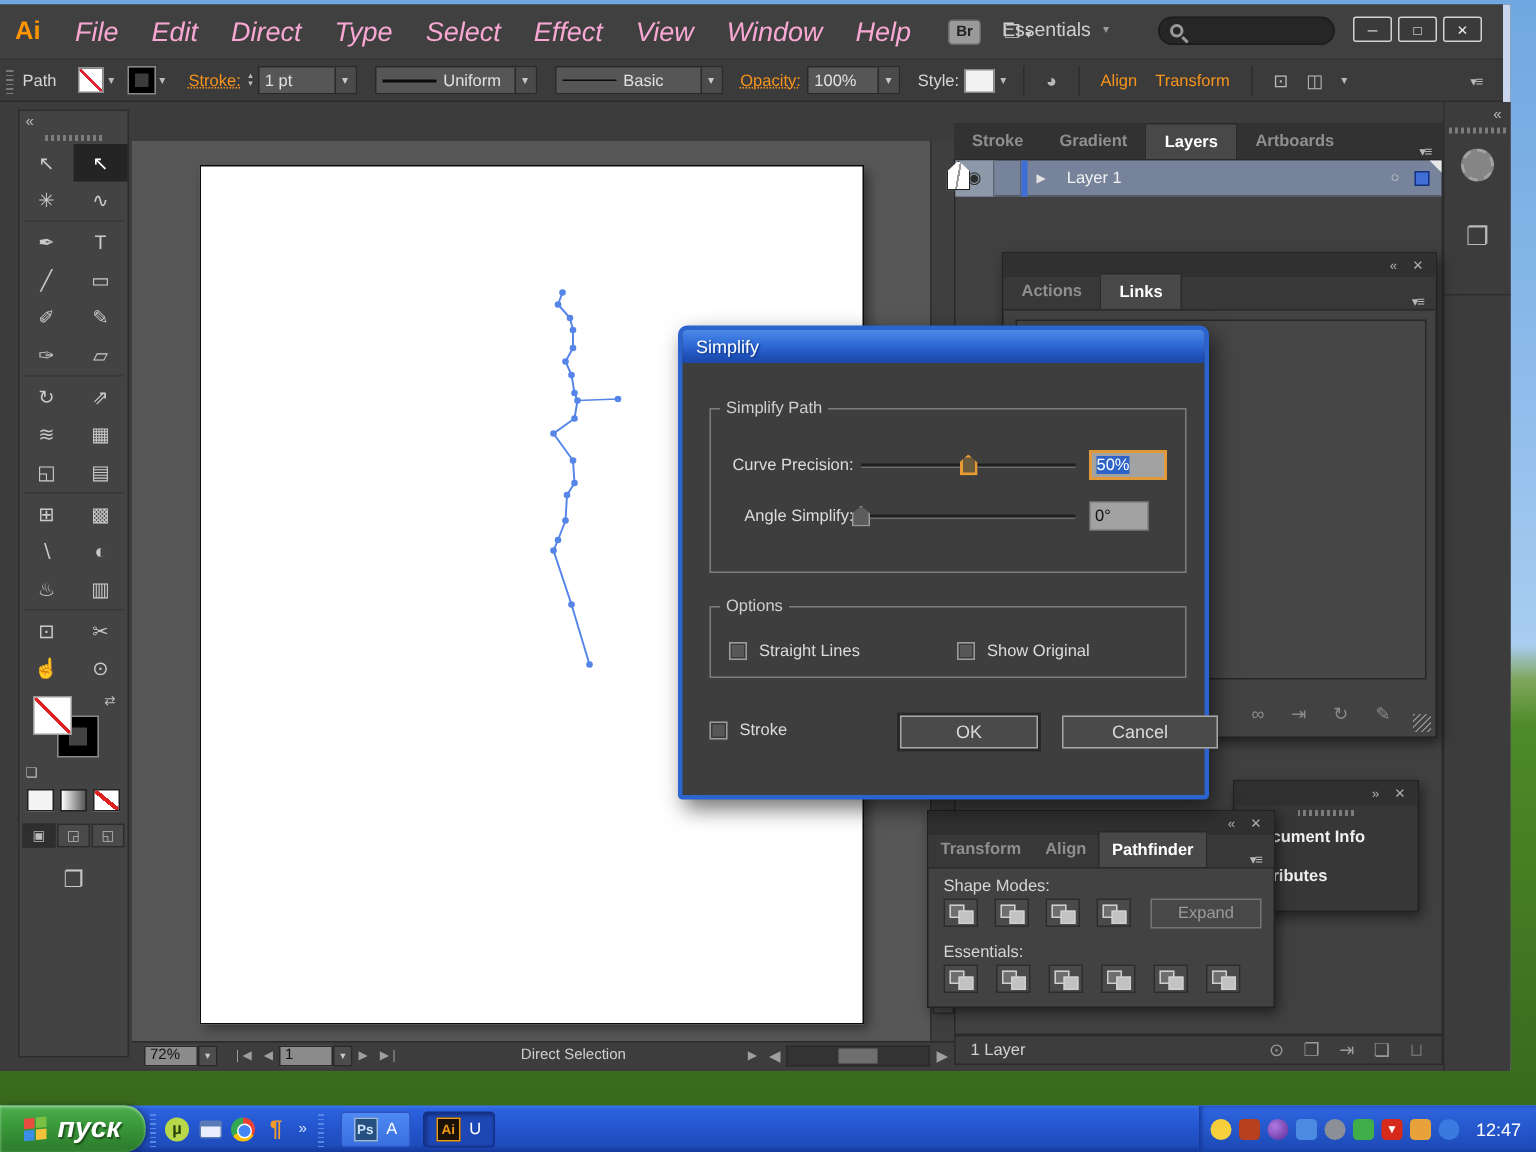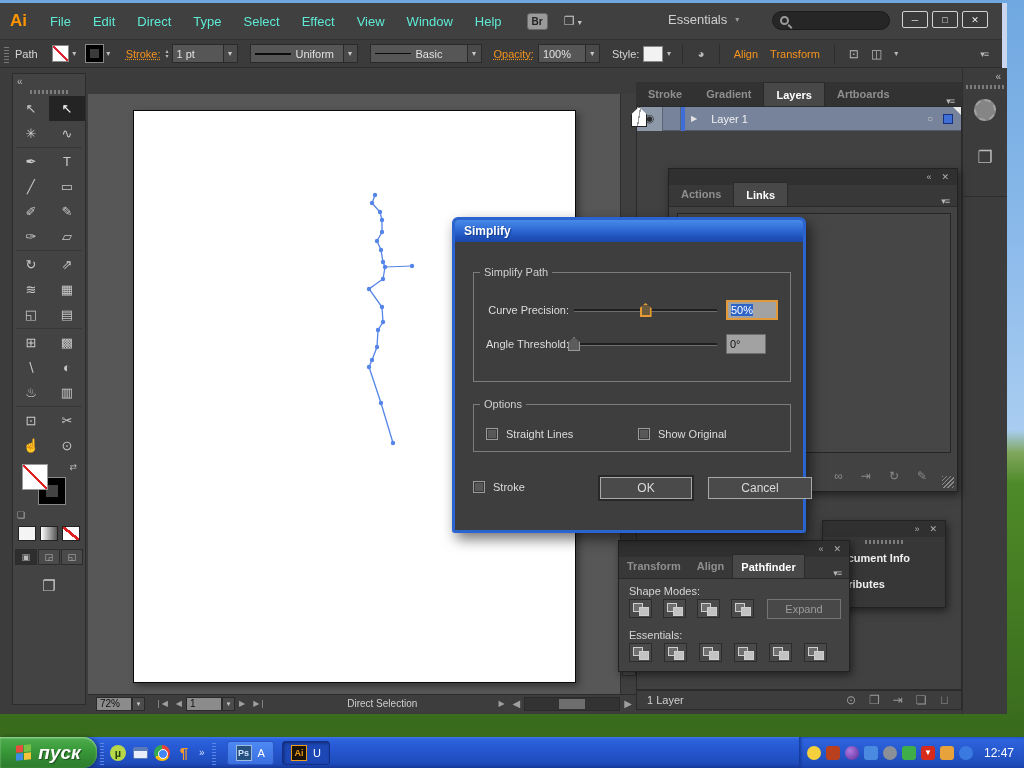--- a/index.html
+++ b/index.html
@@ -13,21 +13,21 @@
   .flex { display:flex; align-items:center; }
   .orange { color:#f7941d; }
 
   
   #app { left:0; top:3px; width:1007px; height:711px; background:#3f3f3f;
          border-right:5px solid #c9d6ee; border-bottom:5px solid #c9d6ee; }
 
   
   #menubar { left:0; top:0; width:100%; height:37px; background:#404040; border-bottom:1px solid #333; }
   #ai-logo { font-weight:bold; font-size:17px; color:#ff9500; padding:0 12px 0 10px; }
-  .menu-item { padding:0 11px; font-size:13px; color:#5eead4; height:37px; display:flex; align-items:center; cursor:default; }
+  .menu-item { padding:0 11px; font-size:18px; color:#f9a8d4; height:37px; display:flex; align-items:center; cursor:default;font-style:italic; }
   #br-btn { margin-left:14px; background:#9a9a9a; color:#222; border:1px solid #6a6a6a; border-radius:3px;
             font-size:10px; font-weight:bold; padding:2px 4px; }
   #layout-btn { margin-left:16px; color:#c9c9c9; font-size:12px; }
   #workspace-switcher { position:absolute; left:668px; top:9px; color:#cfcfcf; font-size:13px; }
   #searchbox { position:absolute; left:772px; top:8px; width:118px; height:19px; background:#262626;
                border:1px solid #1b1b1b; border-radius:10px; display:flex; align-items:center; padding-left:7px; }
   .mag { position:relative; width:9px; height:9px; border:2px solid #9a9a9a; border-radius:50%; }
   .mag::after { content:""; position:absolute; width:2px; height:5px; background:#9a9a9a; transform:rotate(-45deg); left:7px; top:6px; }
   .winbtn { width:26px; height:17px; background:#3a3a3a; border:1px solid #d2d2d2; border-radius:2px;
             color:#f0f0f0; font-size:9px; display:flex; align-items:center; justify-content:center; margin-left:4px; }
@@ -164,21 +164,21 @@
   
   #info-panel { left:822px; top:452px; width:124px; height:88px; background:#373737; z-index:15; }
   #info-panel .lbl { padding:6px 10px 0 10px; font-weight:bold; font-size:11px; color:#f0f0f0; }
 
   
   #dialog { left:452px; top:217px; width:354px; height:316px; z-index:50;
             border:3px solid #2b63cf; border-radius:6px 6px 3px 3px; box-shadow:4px 6px 14px rgba(0,0,0,.55);
             background:#3e3e3e; }
   #dlg-title { height:22px; border-radius:3px 3px 0 0;
                background:linear-gradient(#498ae8 0%, #2f6ad6 45%, #1f50b8 80%, #1b48aa 100%);
-               display:flex; align-items:center; padding-left:9px; color:#fff; font-weight:bold; font-size:12px;
+               display:flex; align-items:center; padding-left:9px; color:#fff; font-weight:normal; font-size:12px;
                text-shadow:1px 1px 1px #123a8a; }
   #dialog fieldset { position:absolute; border:1px solid #7c7c7c; }
   #dialog legend { font-size:11px; color:#cfcfcf; padding:0 4px; margin-left:6px; }
   #fs-path { left:18px; top:46px; width:318px; height:116px; }
   #fs-opt  { left:18px; top:178px; width:318px; height:54px; }
   .dlg-row { position:absolute; display:flex; align-items:center; width:100%; }
   .dlg-lab { width:100px; text-align:right; font-size:11px; color:#dcdcdc; padding-right:5px; }
   .trackwrap { position:relative; width:143px; height:14px; }
   .track { position:absolute; left:0; right:0; top:6px; height:3px; background:#1f1f1f; border-bottom:1px solid #6e6e6e; }
   .thumb { position:absolute; top:0; width:12px; height:14px; margin-left:-6px; background:#5c5c5c;
@@ -569,21 +569,21 @@
       <span class="dlg-lab">Curve Precision:</span>
       <span class="trackwrap">
         <span class="track"></span>
         <span class="thumb focus" id="curve-thumb" style="left: 50%;"></span>
       </span>
       <span class="valbox focus">
         <span class="sel">50%</span>
       </span>
     </div>
     <div class="dlg-row" style="top:56px;">
-      <span class="dlg-lab">Angle Threshold:</span>
+      <span class="dlg-lab">Angle Simplify:</span>
       <span class="trackwrap">
         <span class="track"></span>
         <span class="thumb plain" id="angle-thumb" style="left: 0%;"></span>
       </span>
       <span class="valbox plain">0°</span>
     </div>
   </fieldset>
 
   <fieldset id="fs-opt">
     <legend>Options</legend>

